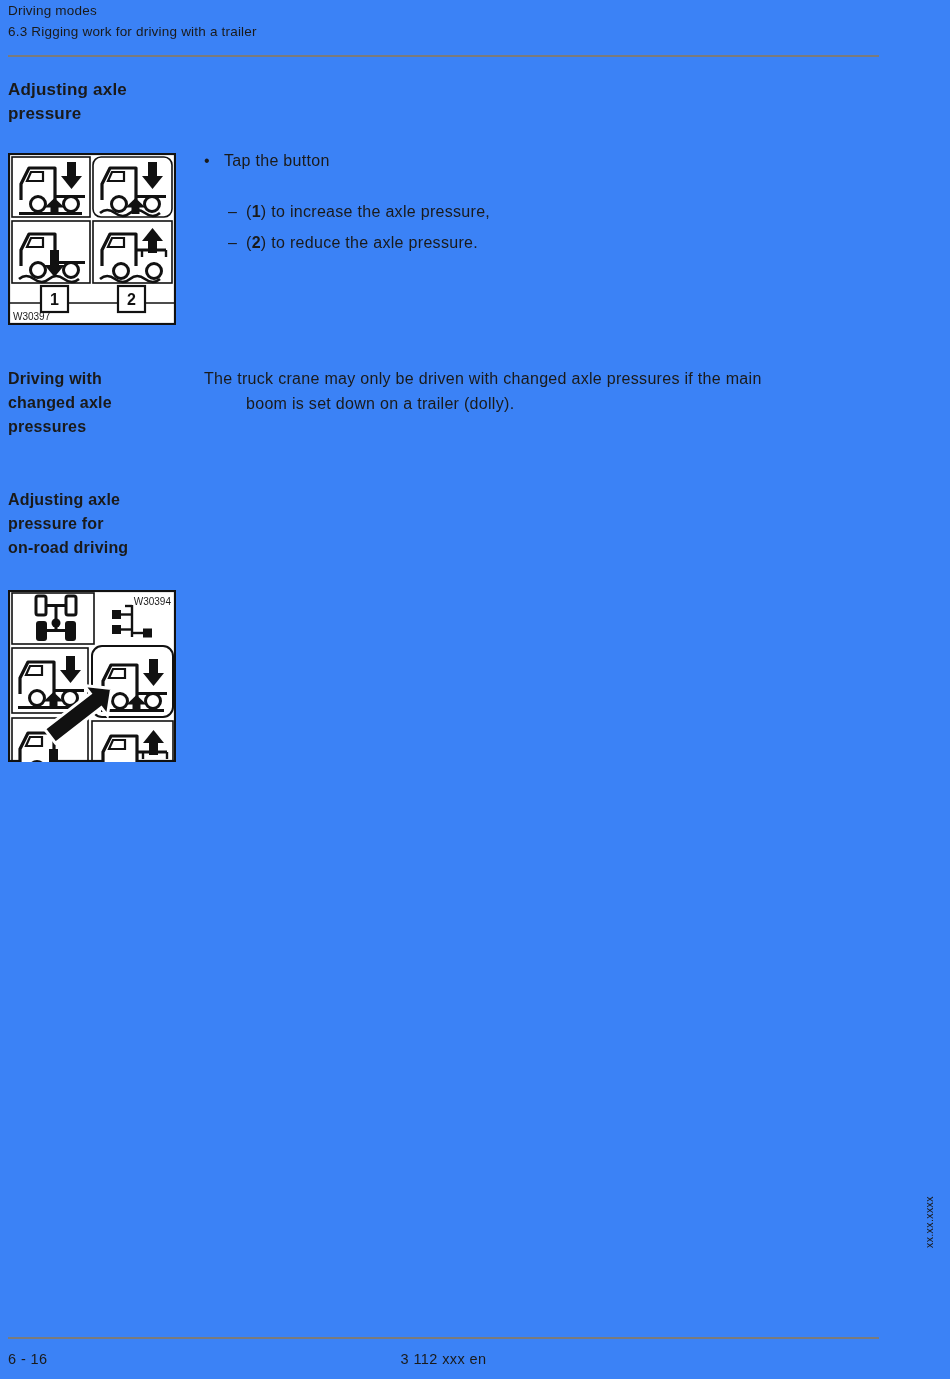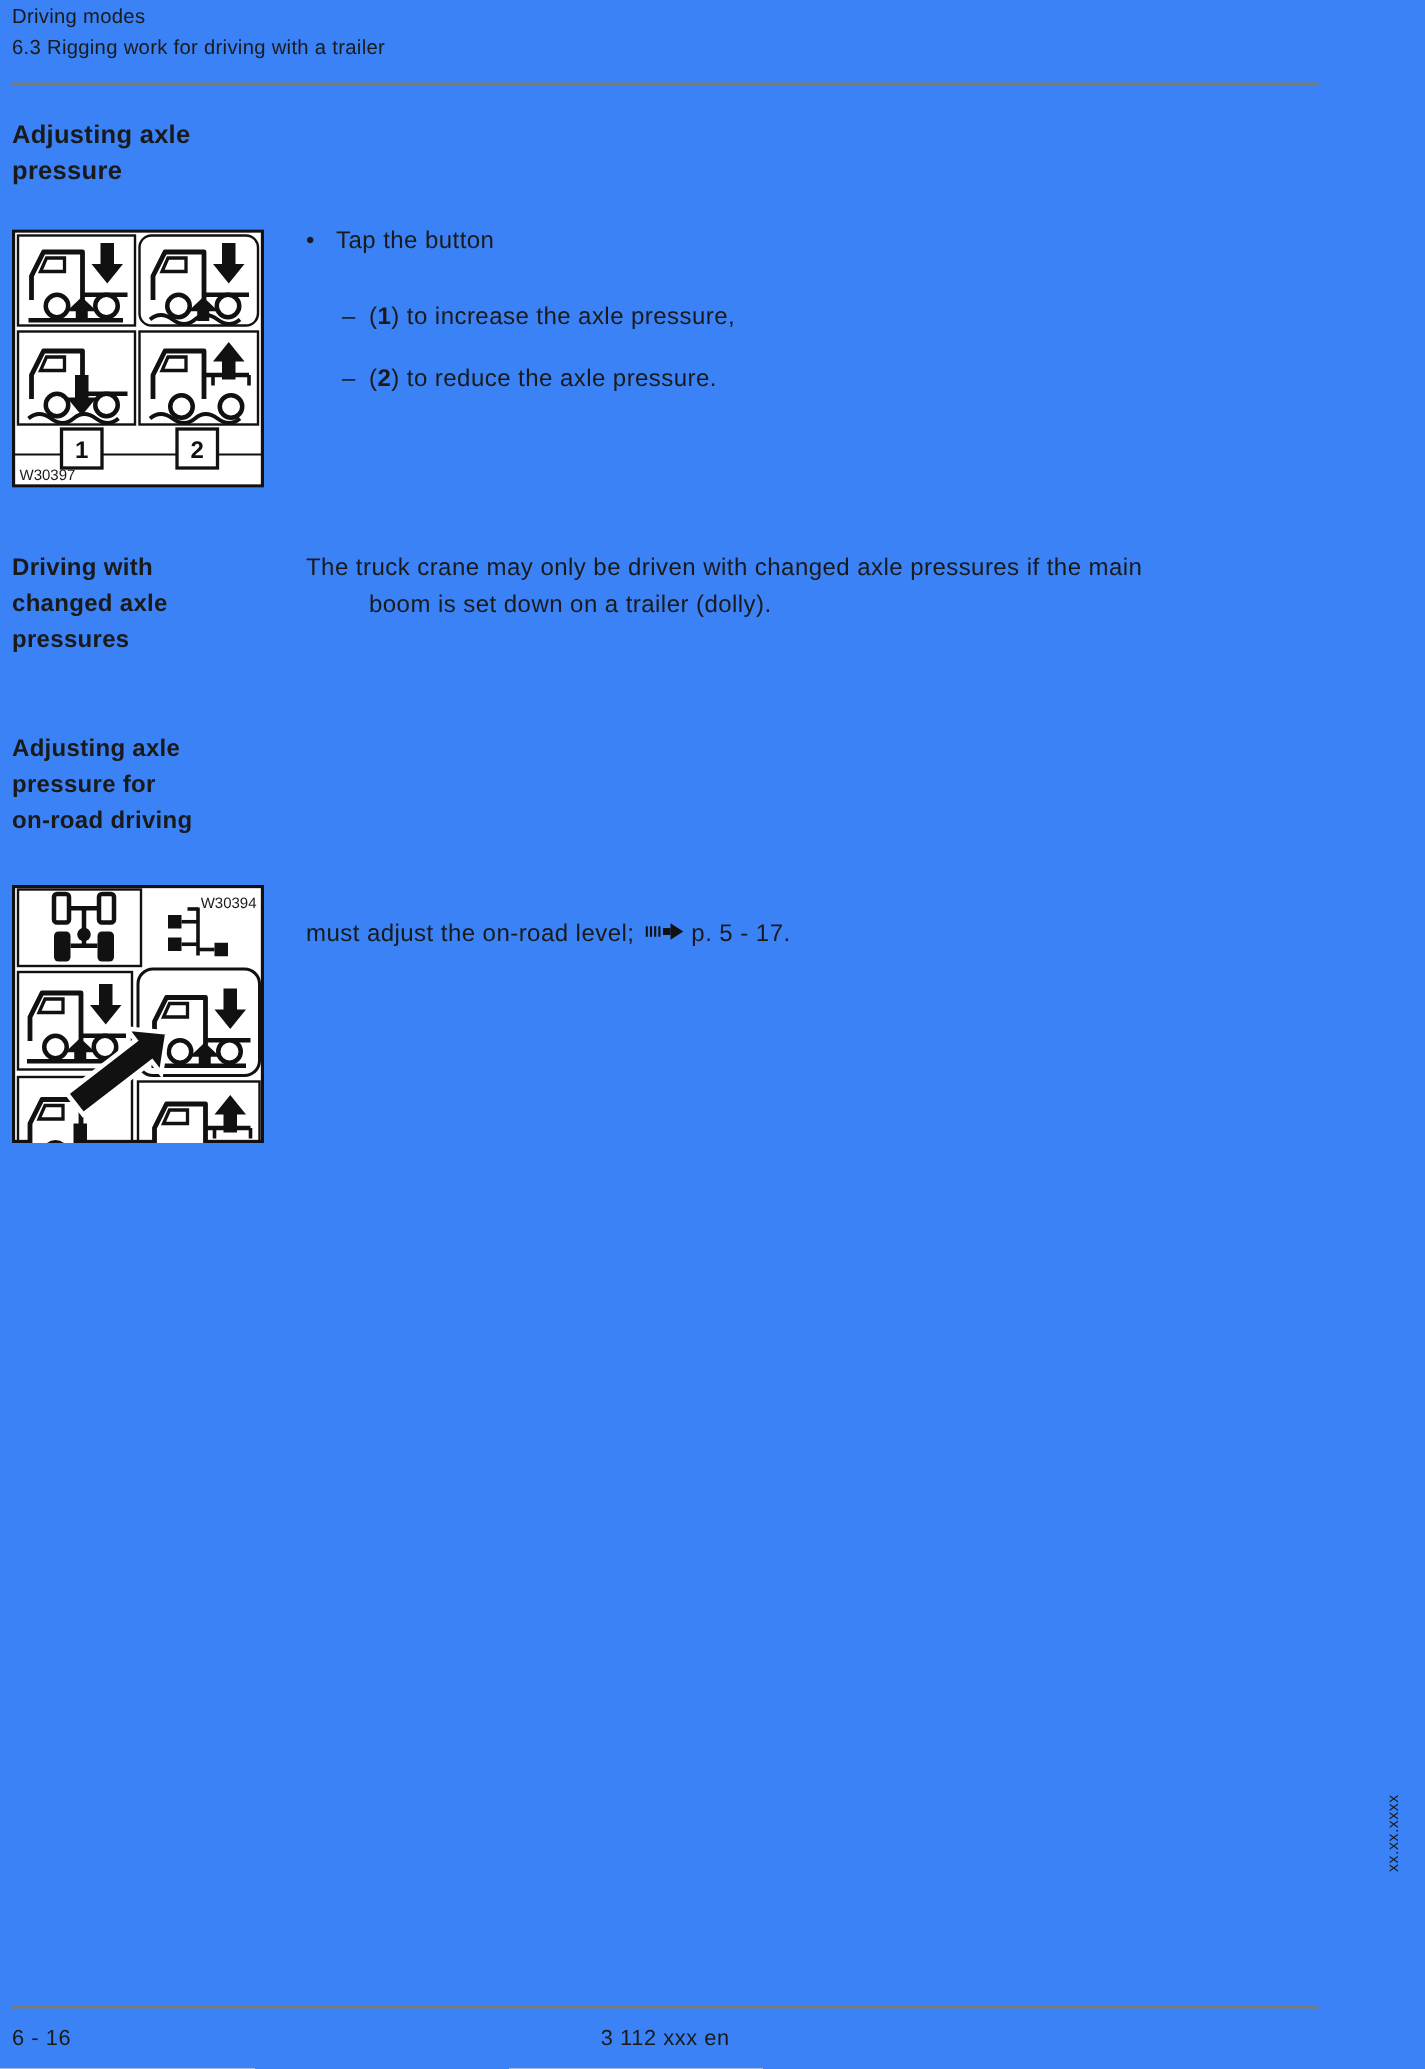--- a/index.html
+++ b/index.html
@@ -133,21 +133,21 @@
     <rect x="110" y="133" width="27" height="26" fill="#fff" stroke="#111" stroke-width="2.2"></rect>
     <text x="123.5" y="152" text-anchor="middle" class="callout-num">2</text>
 
     <text x="5" y="167" class="figlabel">W30397</text>
   </svg>
 
   <div class="abs body" style="left:204px;top:152px;"><span class="bullet">•</span><span>Tap the button</span></div>
 
   <div class="abs body" style="left:228px;top:189px;margin-top:14px;"><span class="dash">–</span><span>(</span><b>1</b><span>) to increase the axle pressure,</span></div>
 
-  <div class="abs body" style="left:228px;top:244px;"><span class="dash">–</span><span>(</span><b>2</b><span>) to reduce the axle pressure.</span></div>
+  <div class="abs body" style="left:228px;top:234px;"><span class="dash">–</span><span>(</span><b>2</b><span>) to reduce the axle pressure.</span></div>
 
 
   <div class="abs mh" style="left:8px;top:370px;">Driving with</div>
   <div class="abs mh" style="left:8px;top:394px;">changed axle</div>
   <div class="abs mh" style="left:8px;top:418px;">pressures</div>
   <div class="abs body" style="left:204px;top:370px;">The truck crane may only be driven with changed axle pressures if the main</div>
   <div class="abs body" style="left:204px;top:395px;margin-left:42px;">boom is set down on a trailer (dolly).</div>
 
   <div class="abs mh" style="left:8px;top:491px;">Adjusting axle</div>
   <div class="abs mh" style="left:8px;top:515px;">pressure for</div>
@@ -166,28 +166,20 @@
     <use href="#gA" transform="translate(90,66)"></use>
 
     <rect x="4" y="128" width="76" height="60" fill="none" stroke="#111" stroke-width="1.6"></rect>
     <use href="#gC" transform="translate(7,134)"></use>
     <rect x="84" y="131" width="81" height="60" fill="none" stroke="#111" stroke-width="1.6"></rect>
     <use href="#gD" transform="translate(90,137)"></use>
 
     <polygon points="36.5,138.9 82.3,103.5 76.2,95.6 103.6,98.4 99.4,125.6 93.3,117.7 47.5,153.1" fill="#111" stroke="#fff" stroke-width="3"></polygon>
   </svg>
 
-  <div class="abs body" style="left:204px;top:614px;"><span>must adjust the on-road level;</span><svg class="refarrow" width="26" height="14" viewBox="0 0 26 14">
-        <line x1="1.2" y1="3.5" x2="1.2" y2="10.5" stroke="#111" stroke-width="1.4"></line>
-        <line x1="4" y1="3.5" x2="4" y2="10.5" stroke="#111" stroke-width="1.4"></line>
-        <line x1="6.8" y1="3.5" x2="6.8" y2="10.5" stroke="#111" stroke-width="1.4"></line>
-        <line x1="9.6" y1="3.5" x2="9.6" y2="10.5" stroke="#111" stroke-width="1.4"></line>
-        <rect x="12" y="4.7" width="5" height="4.6" fill="#111"></rect>
-        <polygon points="17,1.5 17,12.5 25.5,7" fill="#111"></polygon>
-      </svg><span>p. 5 - 17.</span></div>
 
   <div class="abs vnote" style="left:923px;top:1248px;">xx.xx.xxxx</div>
 
   <div class="rule" style="left:8px;top:1337px;width:871px;"></div>
   <div class="abs footer" style="left:8px;top:1351px;">6 - 16</div>
   <div class="abs footer fcenter" style="left:8px;top:1351px;">3 112 xxx en</div>
 
 </div>
 
 </body></html>

